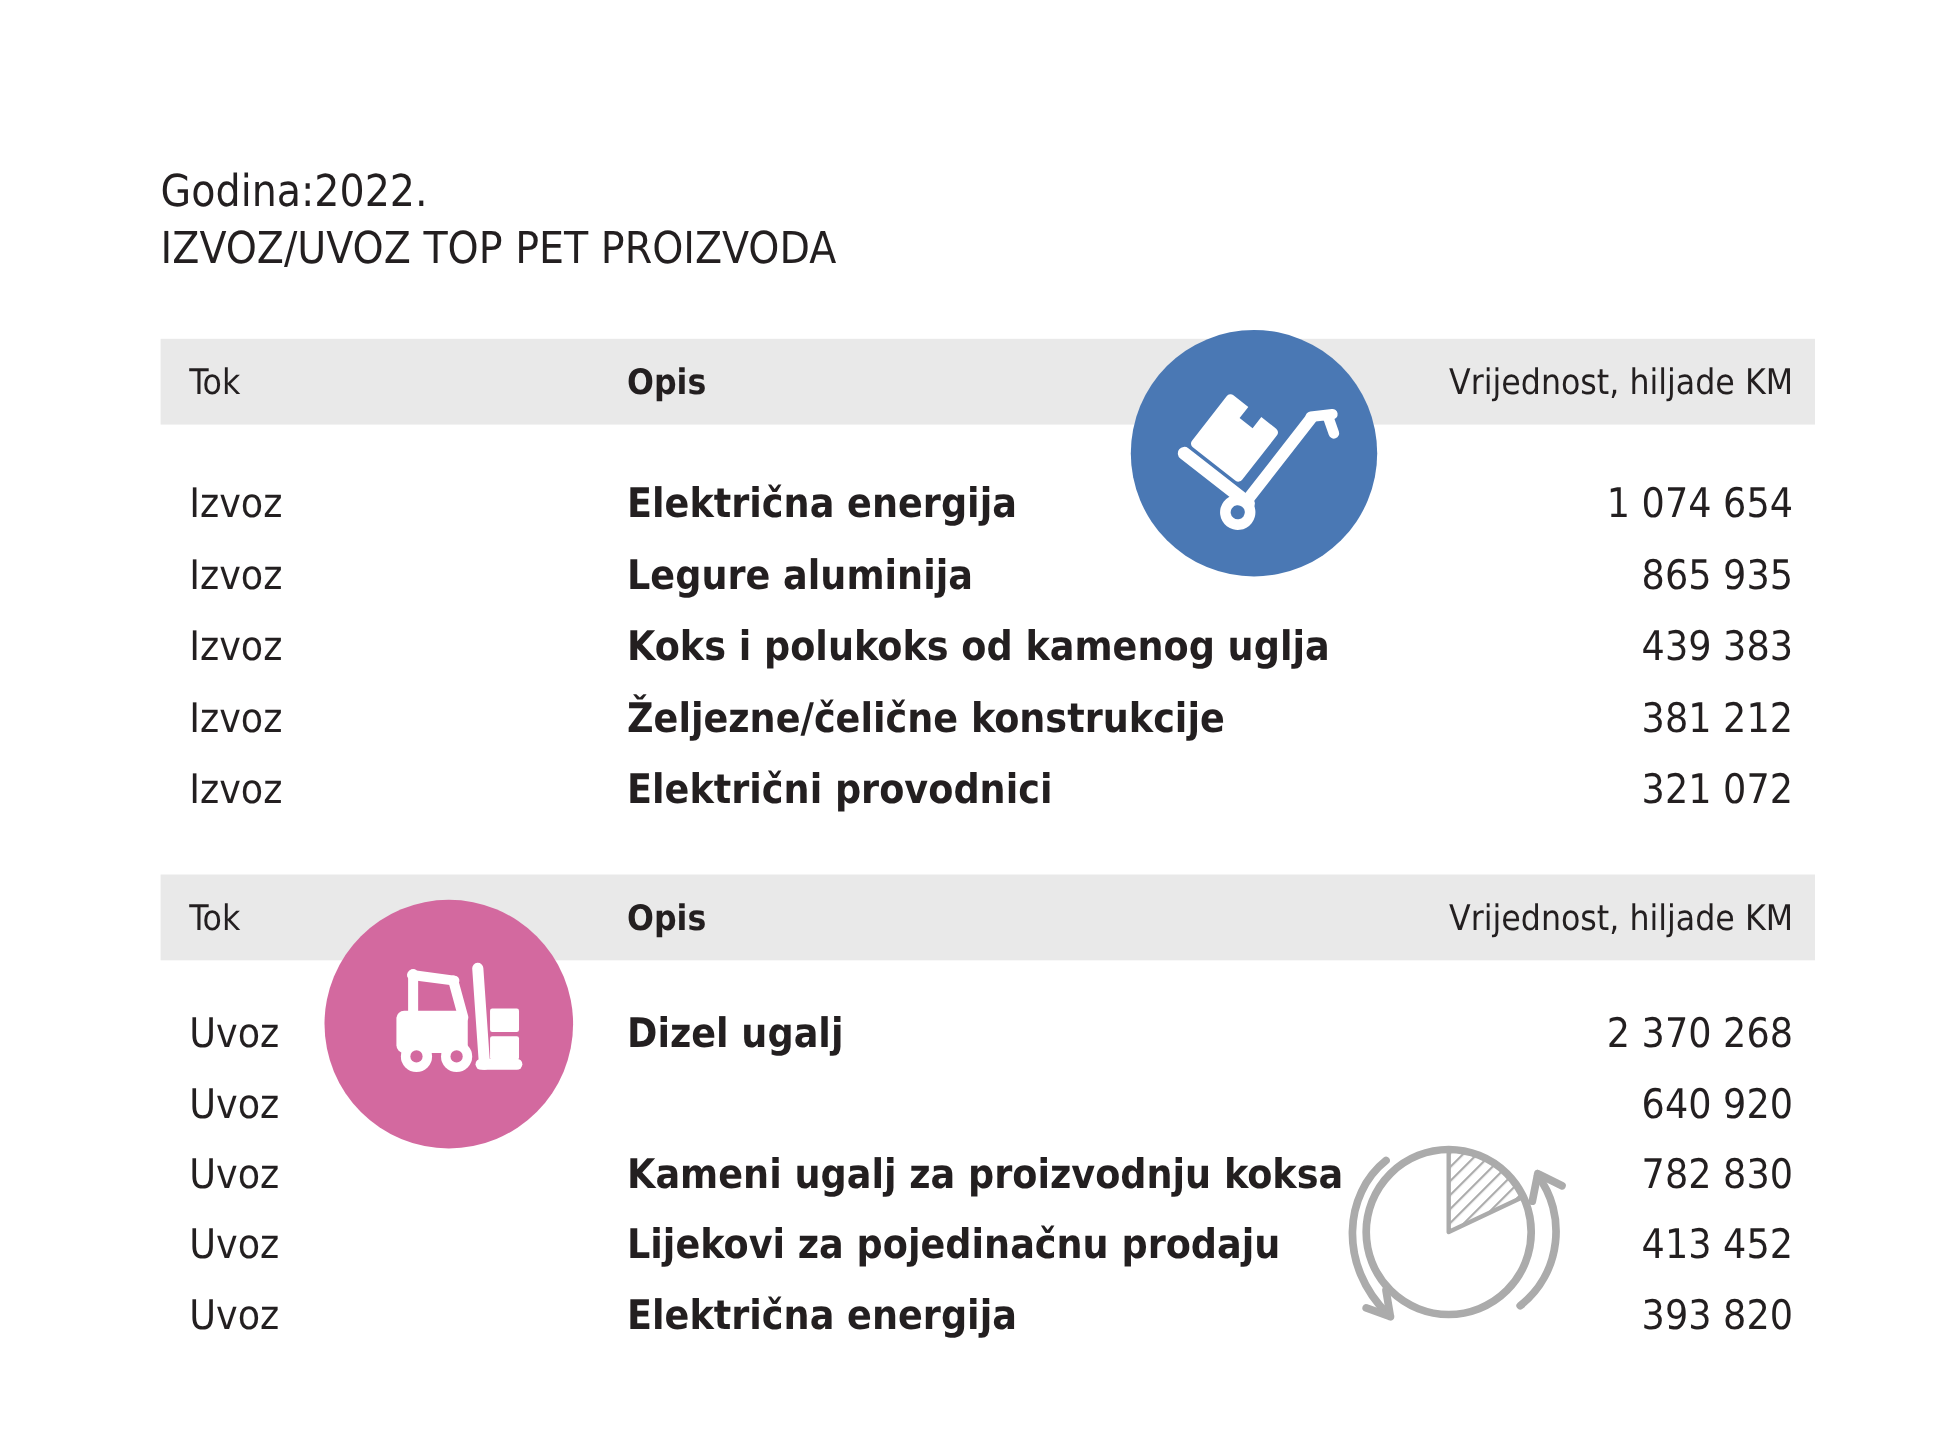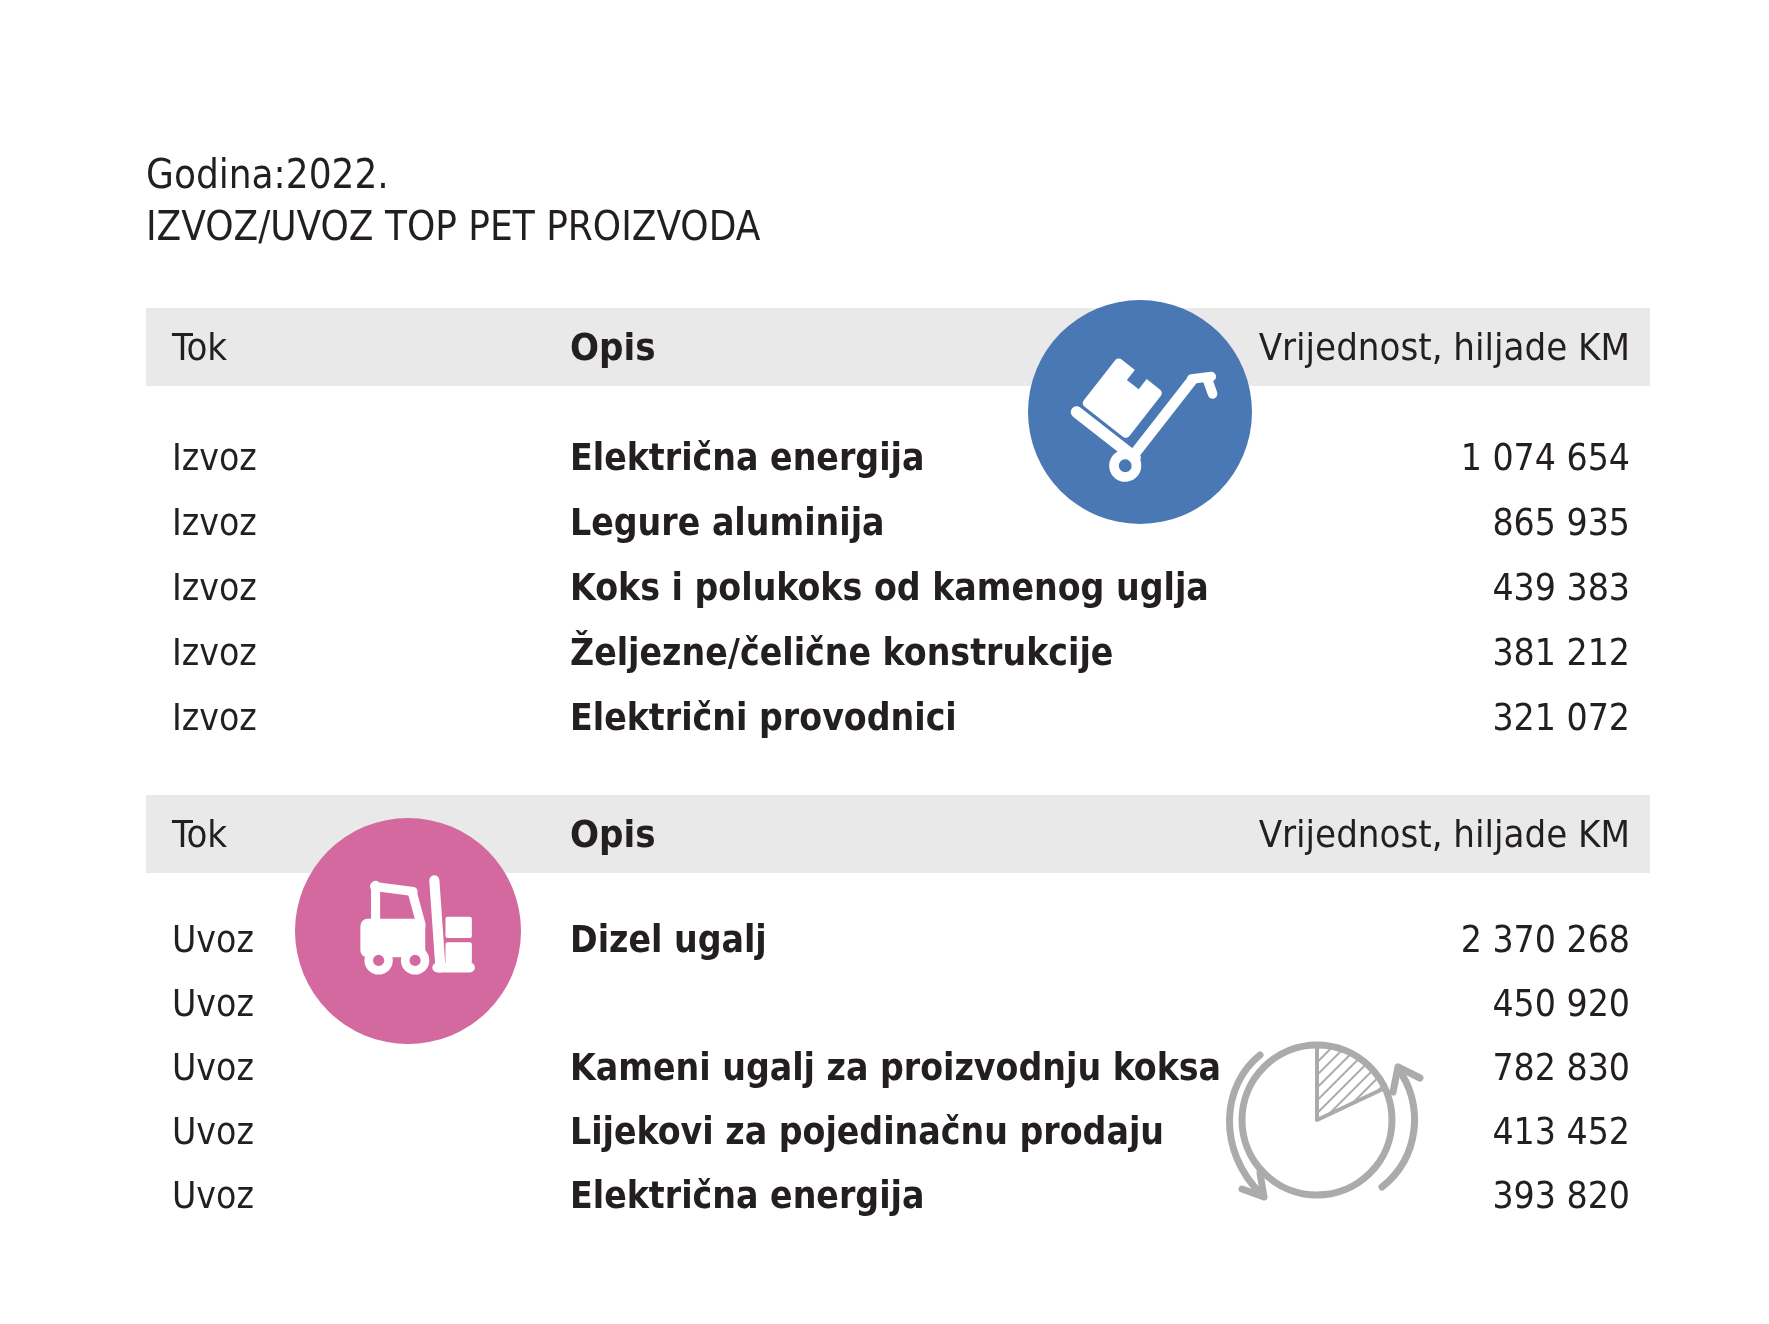--- a/index.html
+++ b/index.html
@@ -12,21 +12,21 @@
     color:#231f20;
     overflow:hidden;
   }
   .title-block{position:absolute;left:146px;top:148px;}
   .title-line{font-size:40px;font-weight:normal;line-height:52px;white-space:nowrap;}
   .table-section{position:absolute;left:146px;width:1504px;}
   .t1{top:308px;}
   .t2{top:795px;}
   .header-bar{
     position:relative;height:78px;background:#e9e9e9;
-    font-size:38px;
+    font-size:32px;
   }
   .col-tok{position:absolute;left:26px;top:0;height:100%;display:flex;align-items:center;white-space:nowrap;}
   .col-opis{position:absolute;left:424px;top:0;height:100%;display:flex;align-items:center;white-space:nowrap;font-weight:bold;}
   .col-value{position:absolute;right:20px;top:0;height:100%;display:flex;align-items:center;justify-content:flex-end;white-space:nowrap;}
   .rows{position:relative;}
   .t1 .rows{margin-top:39px;}
   .t2 .rows{margin-top:34px;}
   .row{position:relative;height:65px;font-size:37px;}
   .t2 .row{height:64px;}
   .badge{
@@ -90,21 +90,21 @@
       <div class="col-value">Vrijednost, hiljade KM</div>
     </div>
     <div class="rows">
       <div class="row">
         <div class="col-tok">Uvoz</div>
         <div class="col-opis">Dizel ugalj</div>
         <div class="col-value">2 370 268</div>
       </div>
       <div class="row">
         <div class="col-tok">Uvoz</div>
-        <div class="col-value">450 920</div>
+        <div class="col-value">640 920</div>
       </div>
       <div class="row">
         <div class="col-tok">Uvoz</div>
         <div class="col-opis">Kameni ugalj za proizvodnju koksa</div>
         <div class="col-value">782 830</div>
       </div>
       <div class="row">
         <div class="col-tok">Uvoz</div>
         <div class="col-opis">Lijekovi za pojedinačnu prodaju</div>
         <div class="col-value">413 452</div>

